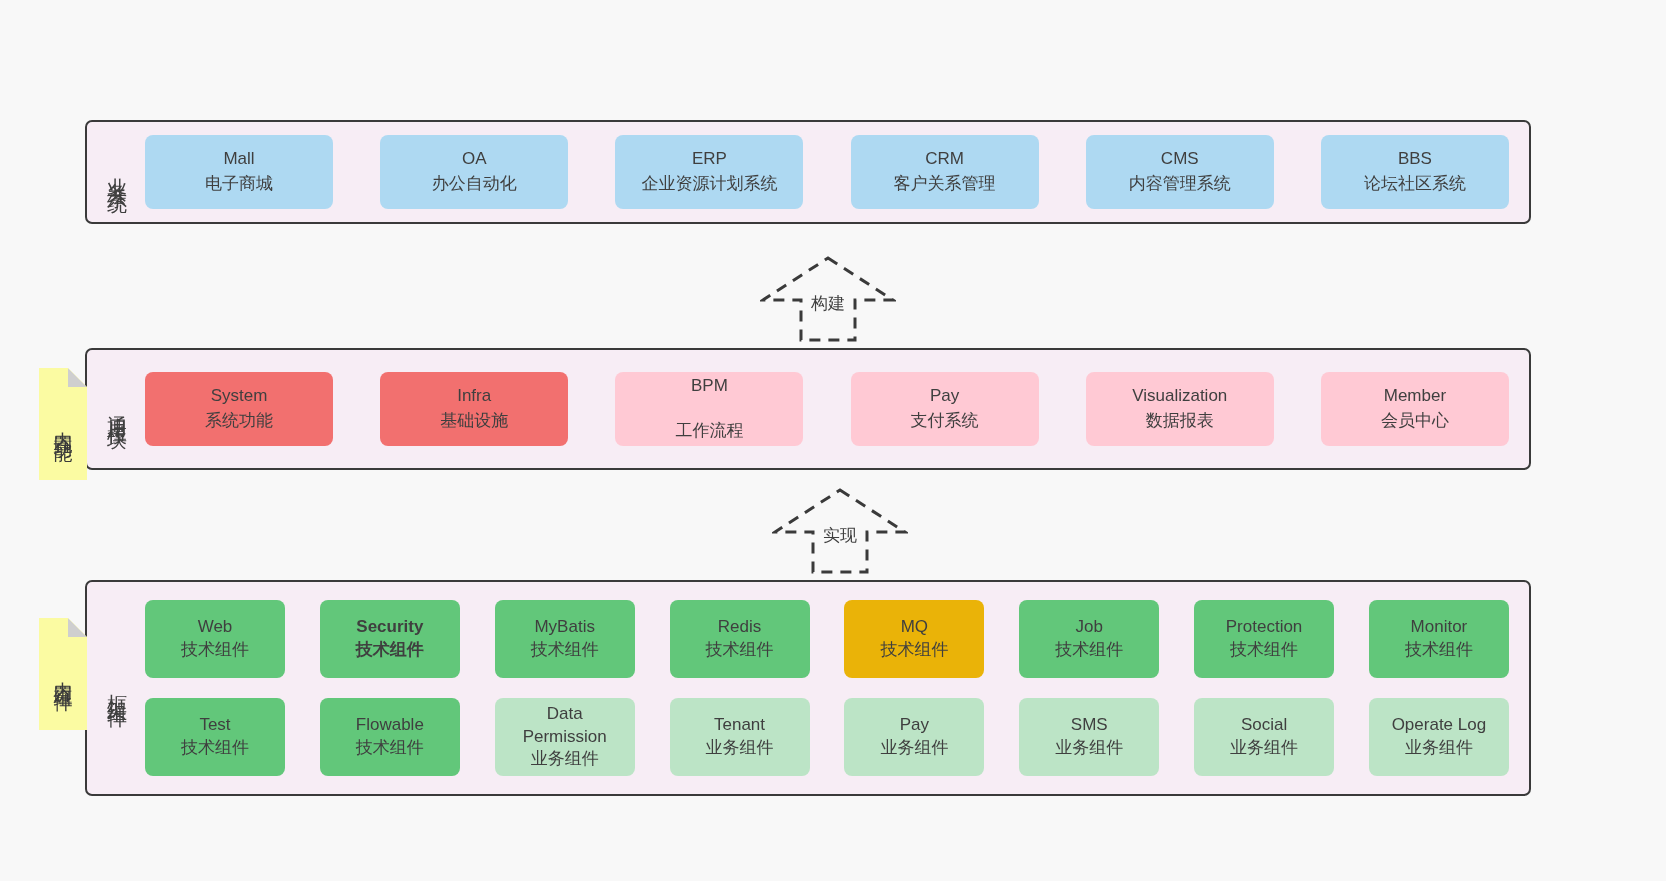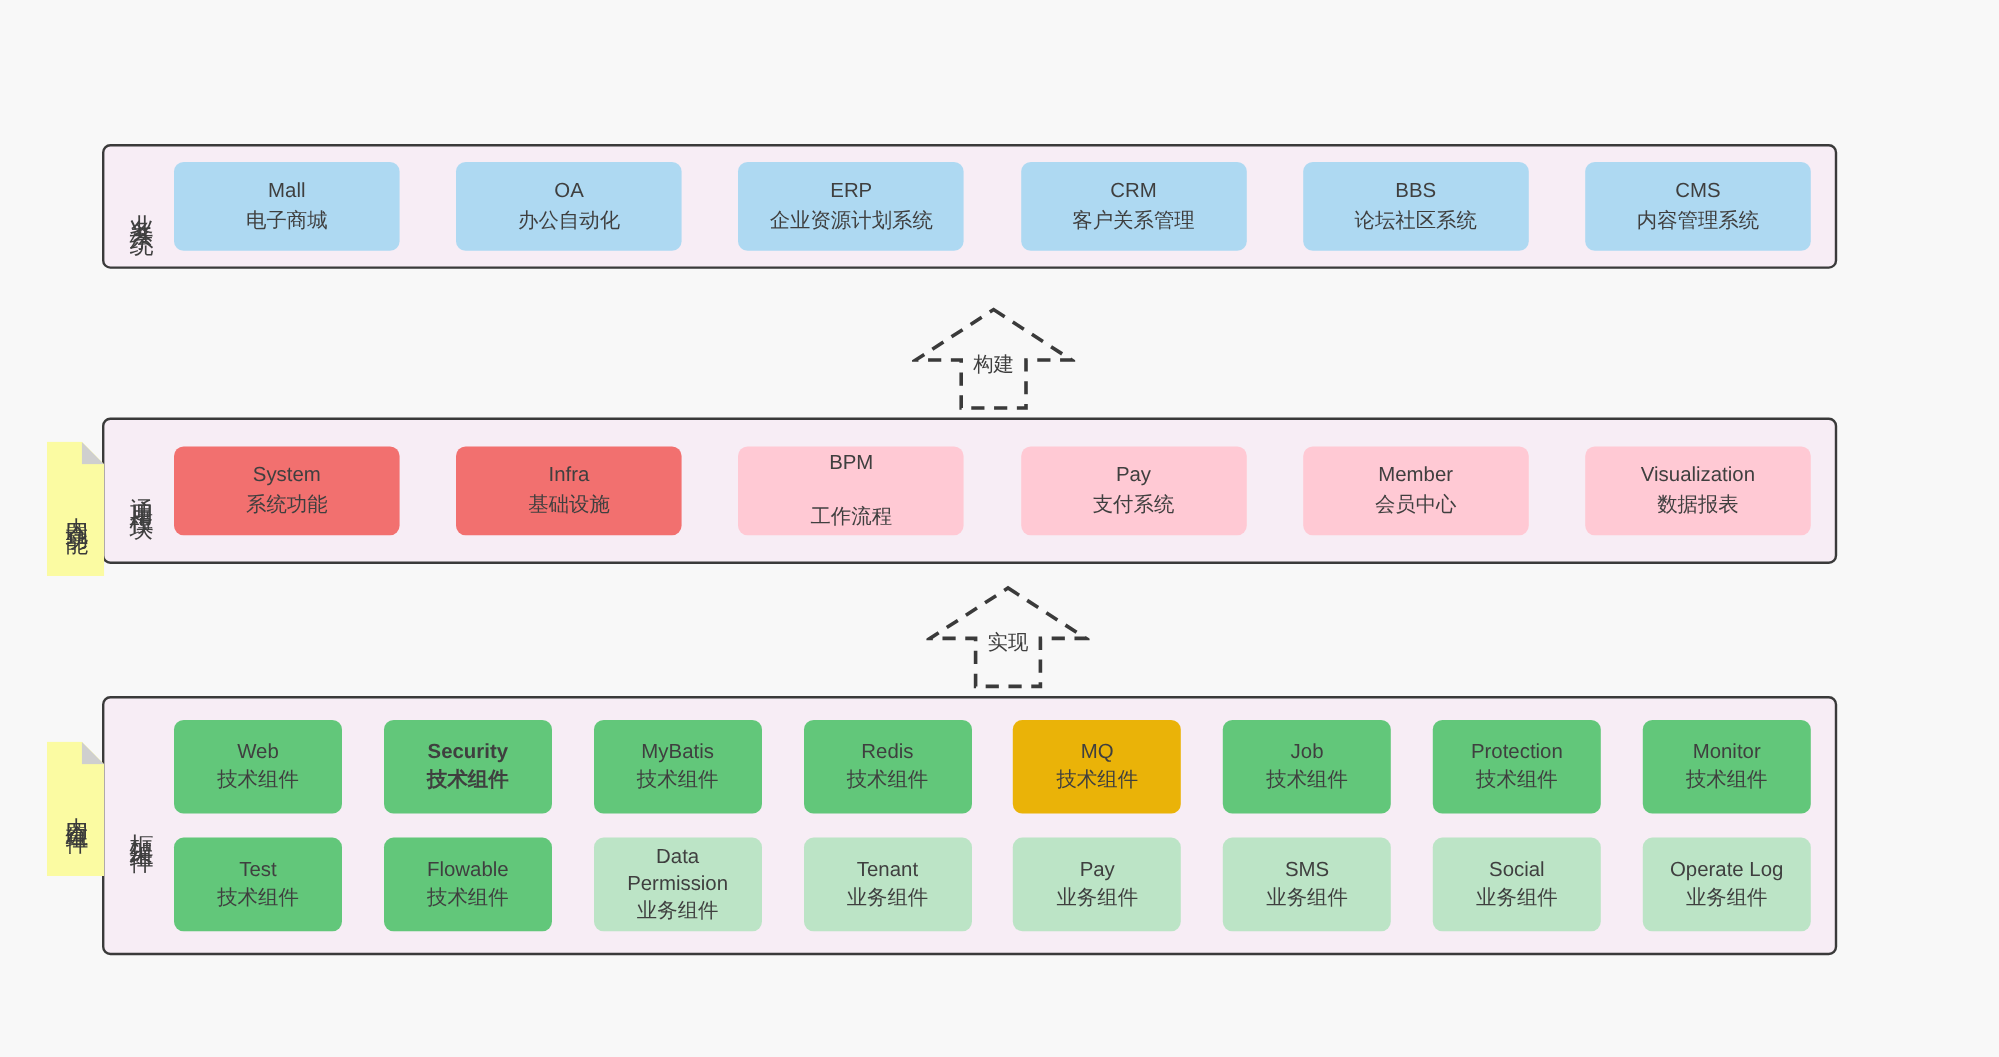--- a/index.html
+++ b/index.html
@@ -112,26 +112,26 @@
             </div>
             <div class="box" style="background: rgb(174, 217, 242);">
               <div class="box-title">ERP</div>
               <div class="box-subtitle">企业资源计划系统</div>
             </div>
             <div class="box" style="background: rgb(174, 217, 242);">
               <div class="box-title">CRM</div>
               <div class="box-subtitle">客户关系管理</div>
             </div>
             <div class="box" style="background: rgb(174, 217, 242);">
+              <div class="box-title">CMS</div>
+              <div class="box-subtitle">内容管理系统</div>
+            </div>
+            <div class="box" style="background: rgb(174, 217, 242);">
               <div class="box-title">BBS</div>
               <div class="box-subtitle">论坛社区系统</div>
-            </div>
-            <div class="box" style="background: rgb(174, 217, 242);">
-              <div class="box-title">CMS</div>
-              <div class="box-subtitle">内容管理系统</div>
             </div>
           </div>
         </div>
       </section>
       <section class="band band-wide" style="top: 348px; height: 122px;">
         <div class="note" style="top: 18px;">
           <div class="note-fold"></div>
           <span class="note-text">内置功能</span>
         </div>
         <div class="band-label">通用模块</div>
@@ -147,26 +147,26 @@
             </div>
             <div class="box" style="background: rgb(255, 201, 212); gap: 20px;">
               <div class="box-title">BPM</div>
               <div class="box-subtitle">工作流程</div>
             </div>
             <div class="box" style="background: rgb(255, 201, 212);">
               <div class="box-title">Pay</div>
               <div class="box-subtitle">支付系统</div>
             </div>
             <div class="box" style="background: rgb(255, 201, 212);">
+              <div class="box-title">Visualization</div>
+              <div class="box-subtitle">数据报表</div>
+            </div>
+            <div class="box" style="background: rgb(255, 201, 212);">
               <div class="box-title">Member</div>
               <div class="box-subtitle">会员中心</div>
-            </div>
-            <div class="box" style="background: rgb(255, 201, 212);">
-              <div class="box-title">Visualization</div>
-              <div class="box-subtitle">数据报表</div>
             </div>
           </div>
         </div>
       </section>
       <section class="band band-narrow" style="top: 580px; height: 216px;">
         <div class="note" style="top: 36px;">
           <div class="note-fold"></div>
           <span class="note-text">内置组件</span>
         </div>
         <div class="band-label">框架组件</div>

